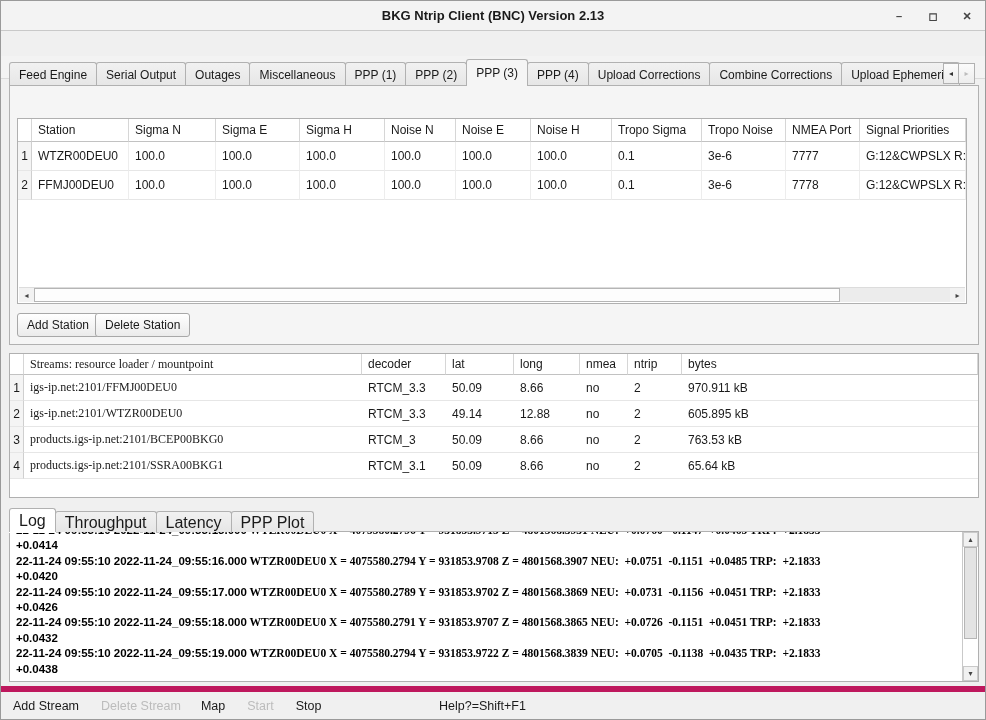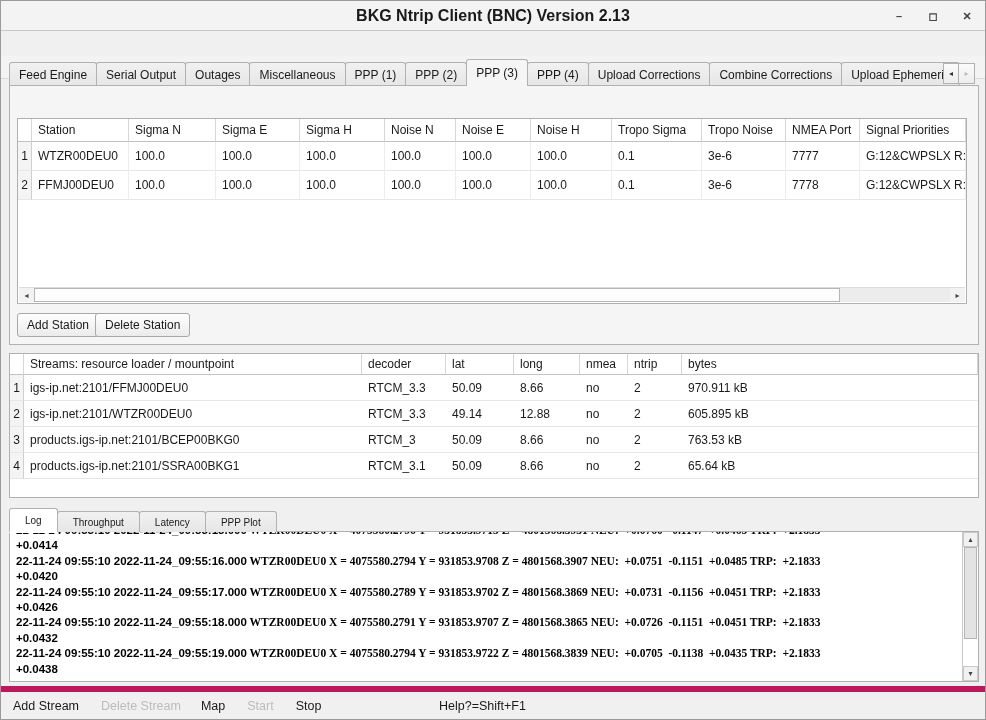--- a/index.html
+++ b/index.html
@@ -3,21 +3,21 @@
 <meta charset="utf-8">
 <style>
   html,body{margin:0;padding:0;background:#d8d8d8;}
   body{width:986px;height:720px;position:relative;font-family:"Liberation Sans",sans-serif;
        -webkit-font-smoothing:antialiased;overflow:hidden;}
   .window{position:absolute;inset:0;background:#f0f0f0;border:1px solid #9a9a9a;box-sizing:border-box;}
 
   
   .titlebar{position:absolute;left:0;top:0;width:100%;height:30px;background:#f3f3f3;
             border-bottom:1px solid #c9c9c9;display:flex;align-items:center;justify-content:center;box-sizing:border-box;}
-  .titlebar .title{font-size:16px;font-weight:bold;color:#1a1a1a;}
+  .titlebar .title{font-size:13px;font-weight:bold;color:#1a1a1a;}
   .win-controls{position:absolute;right:10px;top:0;height:30px;display:flex;align-items:center;gap:18px;}
   .win-btn{width:16px;height:16px;display:flex;align-items:center;justify-content:center;
            color:#444;font-size:11px;font-weight:bold;cursor:default;}
 
   
   .menubar{position:absolute;left:0;top:30px;width:100%;height:23px;background:#f3f3f3;
            border-bottom:1px solid #dadada;display:flex;align-items:center;box-sizing:border-box;padding-left:12px;margin-top:25px;}
   .menu-item{font-size:12px;color:#1a1a1a;padding:2px 7px;}
   .menu-item::first-letter{text-decoration:underline;}
 
@@ -64,29 +64,29 @@
   .hs-thumb{position:absolute;left:0;top:0;height:100%;width:88%;background:#fdfdfd;border:1px solid #b5b5b5;box-sizing:border-box;}
 
   
   .btn{position:absolute;height:24px;background:linear-gradient(#ffffff,#ebebeb);border:1px solid #a8a8a8;border-radius:3px;
        font-size:12px;color:#1a1a1a;display:flex;align-items:center;justify-content:center;padding:0 9px;box-sizing:border-box;z-index:3;}
 
   
   #streams-table{left:8px;top:352px;width:970px;height:145px;}
   #streams-table .thead{height:21px;}
   #streams-table .datarow{height:26px;}
-  .vc0{width:14px;flex:none;} .vc1{width:338px;flex:none;} .vc2{width:84px;flex:none;}
+  .vc0{width:14px;flex:none;} .vc1{width:338px;flex:none;font-family:Liberation Serif, serif;} .vc2{width:84px;flex:none;}
   .vc3{width:68px;flex:none;} .vc4{width:66px;flex:none;} .vc5{width:48px;flex:none;}
   .vc6{width:54px;flex:none;} .vc7{flex:1;}
   #streams-table .datarow .tcell{border-right:none;}
   #streams-table .datarow .rownum{border-right:1px solid #cfcfcf;}
 
   
   .bottom-tabbar{position:absolute;left:8px;top:507px;height:24px;display:flex;align-items:flex-end;z-index:4;}
-  .btab{height:21px;line-height:21px;padding:0 15px;font-size:10px;color:#1a1a1a;background:linear-gradient(#f1f1f1,#e6e6e6);
+  .btab{height:21px;line-height:21px;padding:0 9px;font-size:16px;color:#1a1a1a;background:linear-gradient(#f1f1f1,#e6e6e6);
         border:1px solid #b1b1b1;border-bottom:none;border-top-left-radius:3px;border-top-right-radius:3px;
         margin-right:-1px;box-sizing:border-box;}
   .btab.active{height:24px;line-height:24px;background:#ffffff;z-index:5;box-shadow:0 1px 0 #fff;}
 
   
   .logbox{position:absolute;left:8px;top:530px;width:970px;height:151px;background:#ffffff;
           border:1px solid #b0b0b0;box-sizing:border-box;z-index:3;overflow:hidden;}
   .log-content{position:absolute;left:0;top:0;right:16px;bottom:0;overflow:hidden;padding:0 0 0 6px;}
   .log-line{white-space:pre;font-size:11.5px;font-weight:bold;color:#000;line-height:15.4px;}
   .log-line:first-child{margin-top:-9px;}

